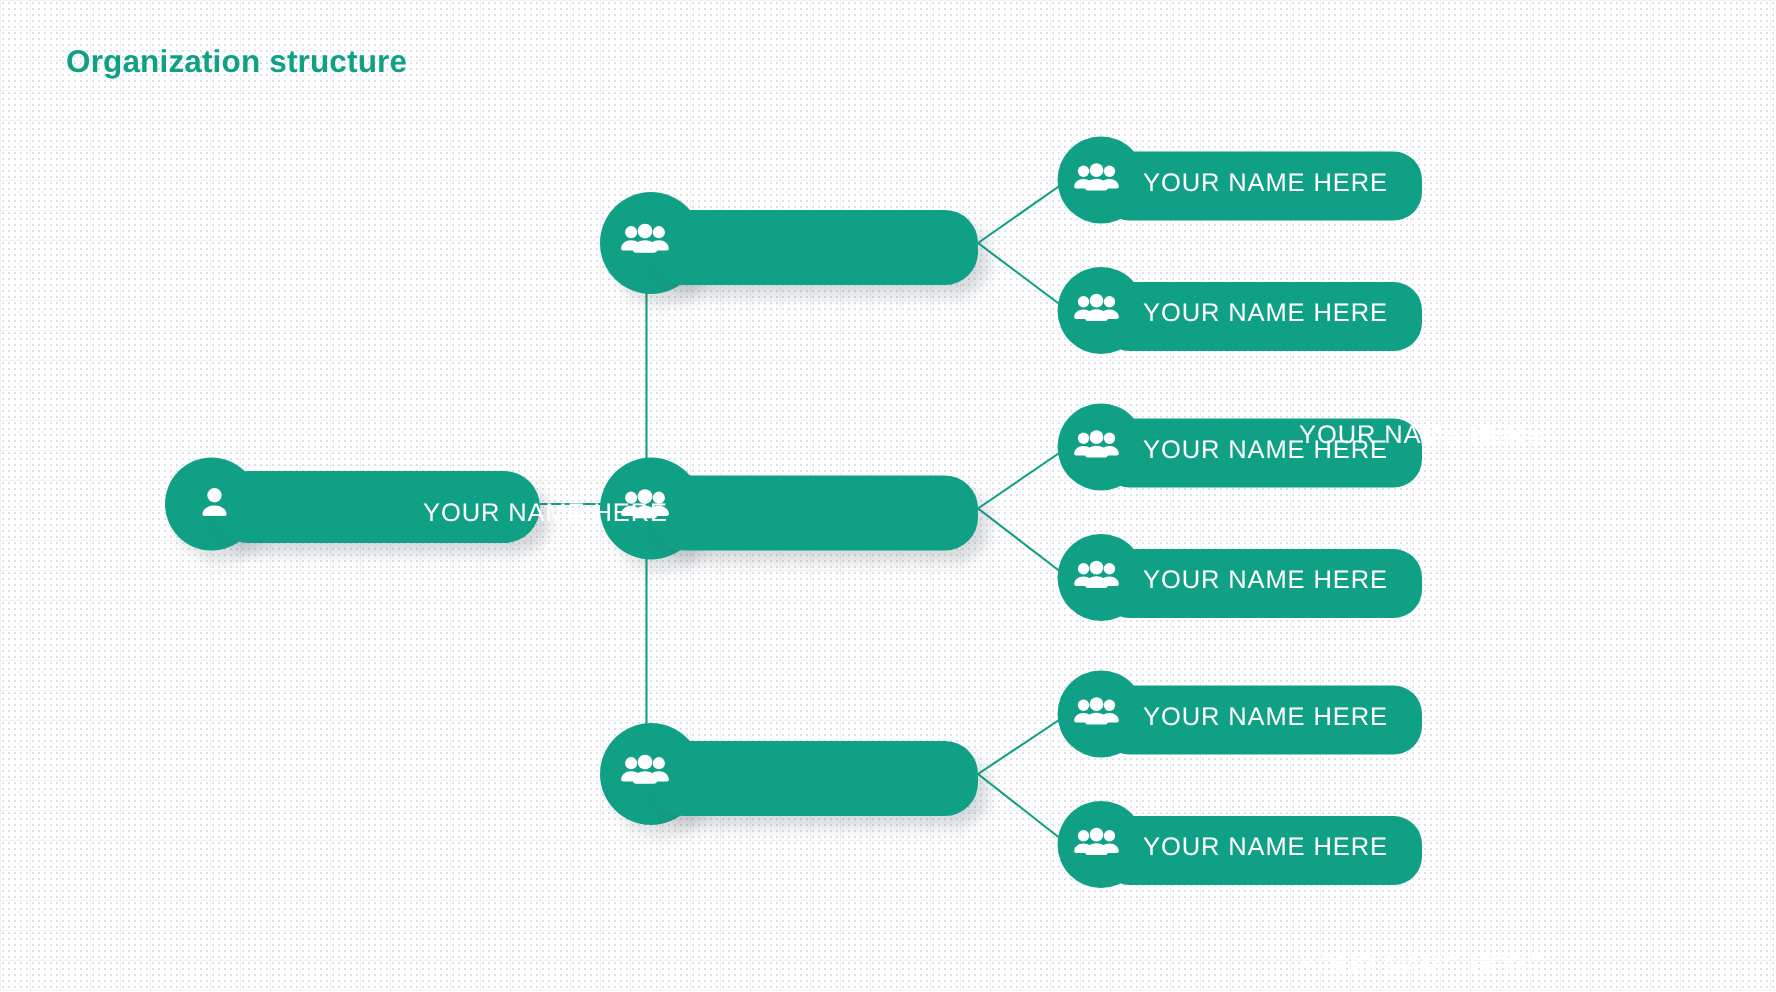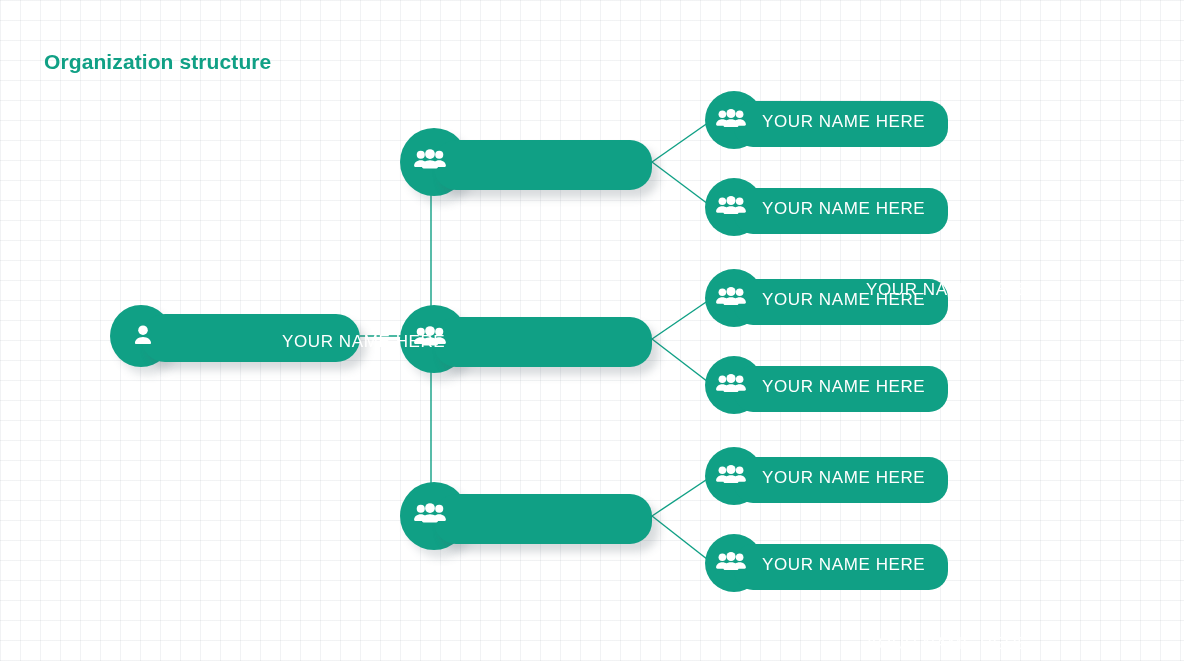--- a/index.html
+++ b/index.html
@@ -30,21 +30,20 @@
   
   #title {
     position: absolute;
     left: 44px;
     top: 30px;
     font-size: 21px;
     font-weight: bold;
     color: #10a085;
     letter-spacing: 0.1px;
     white-space: nowrap;
-    margin-top: 20px;
   }
 
   
   #connectors {
     position: absolute;
     left: 0;
     top: 0;
     width: 1184px;
     height: 661px;
   }

